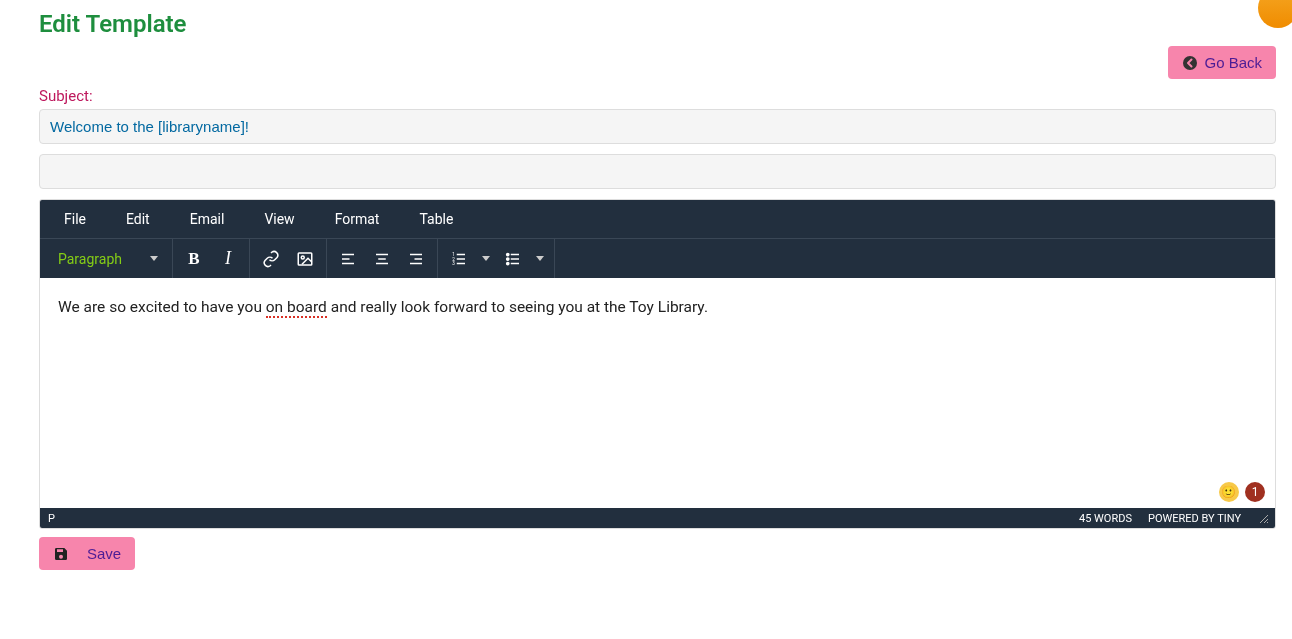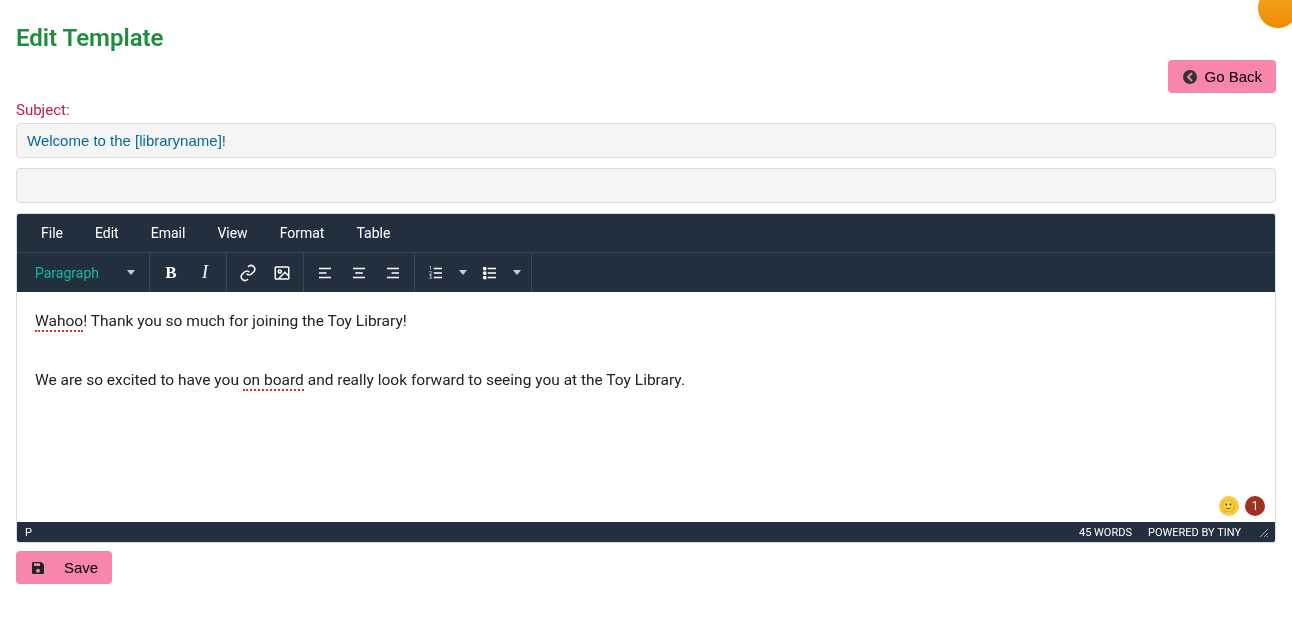--- a/index.html
+++ b/index.html
@@ -7,21 +7,22 @@
     font-family: -apple-system, BlinkMacSystemFont, "Segoe UI", Roboto, "Helvetica Neue", Arial, sans-serif;
     background: #ffffff;
     color: #555;
     font-size: 14px;
     width: 1292px;
     height: 639px;
     overflow: hidden;
     position: relative;
   }
   .page {
-    padding: 24px 16px 10px 16px;
+    padding: 10px 16px 10px 16px;
+    margin-left: 23px;
   }
   .page-title {
     color: #1e8e3e;
     font-size: 24px;
     font-weight: 600;
     margin-bottom: 8px;
   }
   .top-row {
     display: flex;
     justify-content: flex-end;
@@ -29,21 +30,21 @@
   }
   .btn {
     display: inline-flex;
     align-items: center;
     border: none;
     border-radius: 4px;
     padding: 8px 14px;
     font-size: 15px;
     font-weight: 500;
     cursor: pointer;
-    color: #000000;
+    color: #4c1d95;
     background: #f785ac;
   }
   .btn svg { margin-right: 6px; }
   .btn-save {
     margin-top: 6px;
     padding: 8px 14px;
     gap: 12px;
   }
   .field-label {
     color: #be185d;
@@ -66,21 +67,21 @@
     overflow: hidden;
     margin-bottom: 2px;
   }
   .editor-menubar {
     background: #222f3e;
     color: #fff;
     display: flex;
     align-items: center;
     height: 38px;
     padding: 0 12px;
-    gap: 8px;
+    gap: 16px;
   }
   .menubar-item {
     padding: 8px 12px;
     cursor: pointer;
     font-size: 14px;
   }
   .editor-toolbar {
     background: #222f3e;
     display: flex;
     align-items: center;
@@ -100,21 +101,21 @@
     display: inline-flex;
     align-items: center;
     justify-content: center;
     cursor: pointer;
     color: #fff;
     border-radius: 3px;
   }
   .format-select {
     display: flex;
     align-items: center;
-    color: #14b8a6;
+    color: #84cc16;
     padding: 0 10px 0 14px;
     height: 34px;
     cursor: pointer;
     gap: 28px;
     font-size: 14px;
   }
   .chev-down {
     width: 0; height: 0;
     border-left: 4px solid transparent;
     border-right: 4px solid transparent;
@@ -286,23 +287,20 @@
             </svg>
         </div>
         <div class="tb-btn" style="width:20px">
             <span class="chev-down"></span>
           </div>
       </div>
     </div>
 
     <div class="editor-body">
       <p>
-        <span class="spell-red">Wahoo</span><span>! Thank you so much for joining the Toy Library!</span>
-      </p>
-      <p>
         <span>We are so excited to have you </span><span class="spell-blue">on board</span><span> and really look forward to seeing you at the Toy Library.</span>
       </p>
 
       <div class="badge-row">
         <span class="badge-circle badge-smile">🙂</span>
         <span class="badge-circle badge-count">1</span>
       </div>
     </div>
 
     <div class="editor-status">

